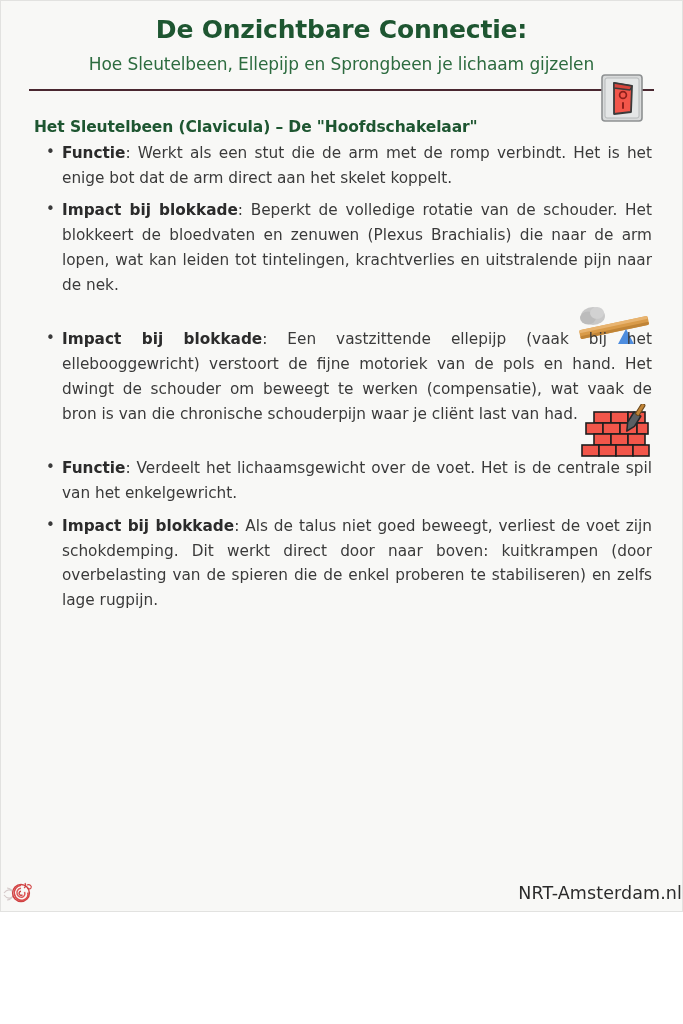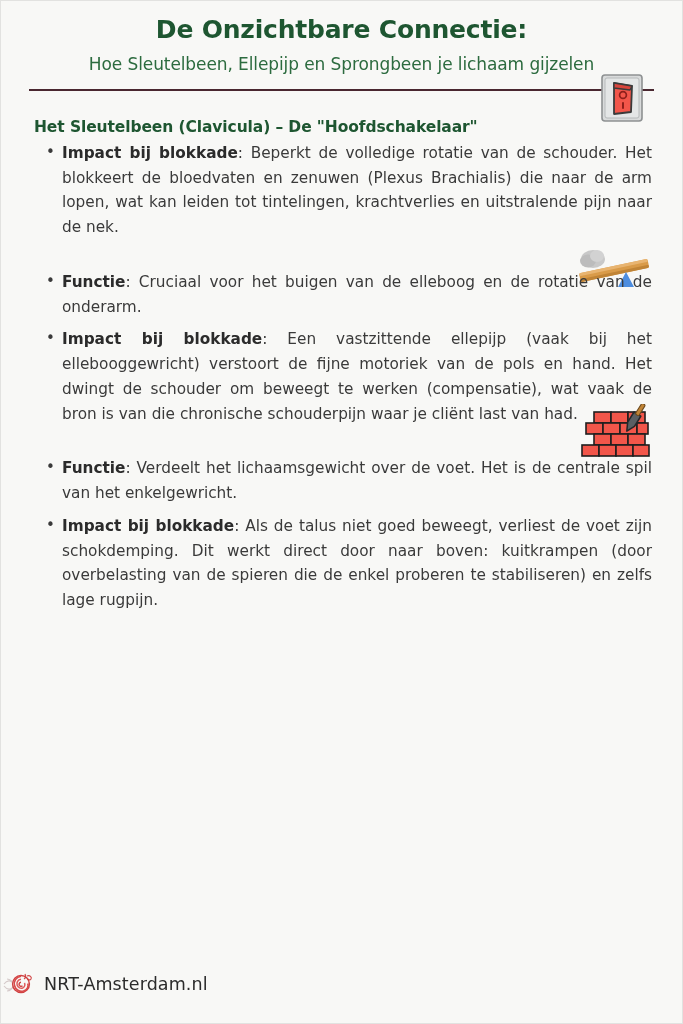--- a/index.html
+++ b/index.html
@@ -10,21 +10,21 @@
     width: 683px;
     height: 1024px;
     background: #ffffff;
     font-family: "DejaVu Sans", "Liberation Sans", sans-serif;
     overflow: hidden;
   }
 
   .page {
     position: relative;
     width: 683px;
-    height: 1024px;
+    height: 912px;
     box-sizing: border-box;
     background: #f8f8f6;
     border: 1px solid #e2e2e0;
     padding: 0;
   }
 
   
   .header {
     padding: 14px 28px 0 28px;
     text-align: center;
@@ -114,24 +114,24 @@
 
   .icon-switch  { top: -48px; right: 1px; width: 58px; height: 58px; }
   .icon-lever   { top: -25px; right: 2px; width: 72px; height: 46px; }
   .icon-bricks  { top: -52px; right: 0px; width: 74px; height: 62px; }
 
   
   .footer {
     position: absolute;
     left: 0;
     right: 0;
-    bottom: 26px;
+    bottom: 5px;
     display: flex;
     align-items: center;
-    justify-content: flex-start;
+    justify-content: space-between;
     gap: 9px;
   }
   .footer-logo { width: 34px; height: 26px; display: block; }
   .footer-text {
     font-size: 17.5px;
     color: #2b2b2b;
     letter-spacing: 0.1px;
   }
 </style>
 </head>
@@ -153,40 +153,40 @@
           <rect x="9" y="6" width="40" height="46" rx="3" fill="#d9dbdb" stroke="#8e9192" stroke-width="1.6"></rect>
           <rect x="12" y="9" width="34" height="40" rx="2" fill="#e4e6e6" stroke="#b6b9ba" stroke-width="1"></rect>
           <path d="M21 14 L39 17 L38 43 L21 45 Z" fill="#f2564a" stroke="#3b3b3b" stroke-width="1.8" stroke-linejoin="round"></path>
           <path d="M21 14 L39 17 L37 21 L21 19 Z" fill="#d9453c" stroke="#3b3b3b" stroke-width="1.4" stroke-linejoin="round"></path>
           <circle cx="30" cy="26" r="3.4" fill="none" stroke="#8e1f1a" stroke-width="1.7"></circle>
           <rect x="29" y="33" width="2" height="7" rx="1" fill="#8e1f1a"></rect>
         </svg>
       </span>
       <div class="section-heading">Het Sleutelbeen (Clavicula) – De "Hoofdschakelaar"</div>
       <ul class="bullets">
+        <li><span class="lbl">Functie</span><span>: Werkt als een stut die de arm met de romp verbindt. Het is het enige bot dat de arm direct aan het skelet koppelt.</span></li>
         <li><span class="lbl">Impact bij blokkade</span><span>: Beperkt de volledige rotatie van de schouder. Het blokkeert de bloedvaten en zenuwen (Plexus Brachialis) die naar de arm lopen, wat kan leiden tot tintelingen, krachtverlies en uitstralende pijn naar de nek.</span></li>
       </ul>
     </div>
 
     <div class="section" style="margin-top:30px;">
       <span class="sec-icon icon-lever">
         <svg viewBox="0 0 72 46" xmlns="http://www.w3.org/2000/svg">
           <ellipse cx="15" cy="14" rx="12" ry="9" fill="#c8c8c8"></ellipse>
           <ellipse cx="10" cy="16" rx="8" ry="6.5" fill="#bcbcbc"></ellipse>
           <ellipse cx="19" cy="11" rx="7" ry="6" fill="#d2d2d2"></ellipse>
           <g transform="rotate(-12 36 25)">
             <rect x="1" y="21" width="70" height="9" rx="2" fill="#d99b49"></rect>
             <rect x="1" y="21" width="70" height="3" rx="1.4" fill="#e8b470"></rect>
             <rect x="1" y="27" width="70" height="3" rx="1.4" fill="#c08436"></rect>
           </g>
           <path d="M40 42 L48 27 L56 42 Z" fill="#4d8ddf"></path>
         </svg>
       </span>
       <ul class="bullets">
-        <li><span class="lbl">Functie</span><span>: Cruciaal voor het buigen van de elleboog en de rotatie van de onderarm.</span></li>
         <li><span class="lbl">Impact bij blokkade</span><span>: Een vastzittende ellepijp (vaak bij het ellebooggewricht) verstoort de fijne motoriek van de pols en hand. Het dwingt de schouder om beweegt te werken (compensatie), wat vaak de bron is van die chronische schouderpijn waar je cliënt last van had.</span></li>
       </ul>
     </div>
 
     <div class="section" style="margin-top:30px;">
       <span class="sec-icon icon-bricks">
         <svg viewBox="0 0 74 62" xmlns="http://www.w3.org/2000/svg">
           <g stroke="#1f1f1f" stroke-width="1.6">
             <rect x="16" y="8" width="17" height="11" fill="#f2564a"></rect>
             <rect x="33" y="8" width="17" height="11" fill="#f2564a"></rect>

